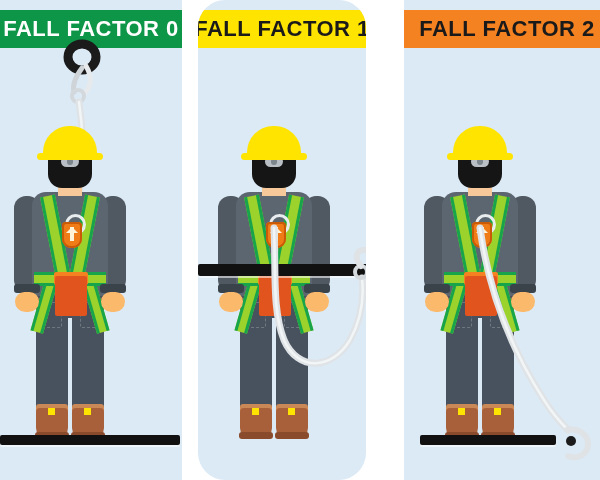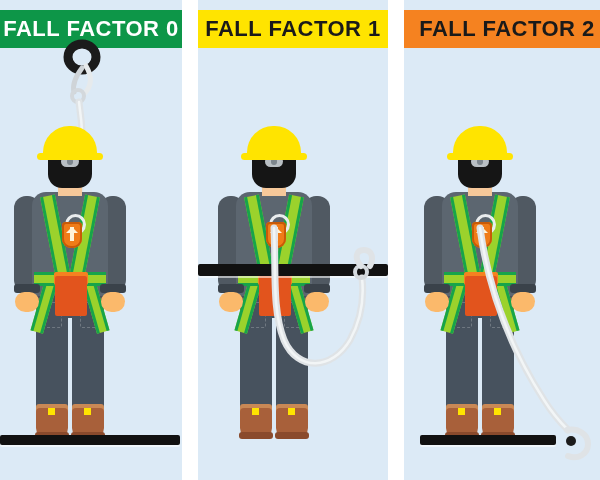--- a/index.html
+++ b/index.html
@@ -20,21 +20,21 @@
     background: #ffffff;
   }
   .panel {
     position: absolute;
     top: 0;
     height: 480px;
     background: #dceaf6;
     overflow: hidden;
   }
   .panel-0 { left: 0px;   width: 182px; }
-  .panel-1 { left: 198px; width: 190px; }
+  .panel-1 { left: 198px; width: 168px; border-radius: 27px; }
   .panel-2 { left: 404px; width: 224px; }
 
   .banner {
     position: absolute;
     left: 0;
     top: 10px;
     width: 100%;
     height: 38px;
     display: flex;
     align-items: center;

